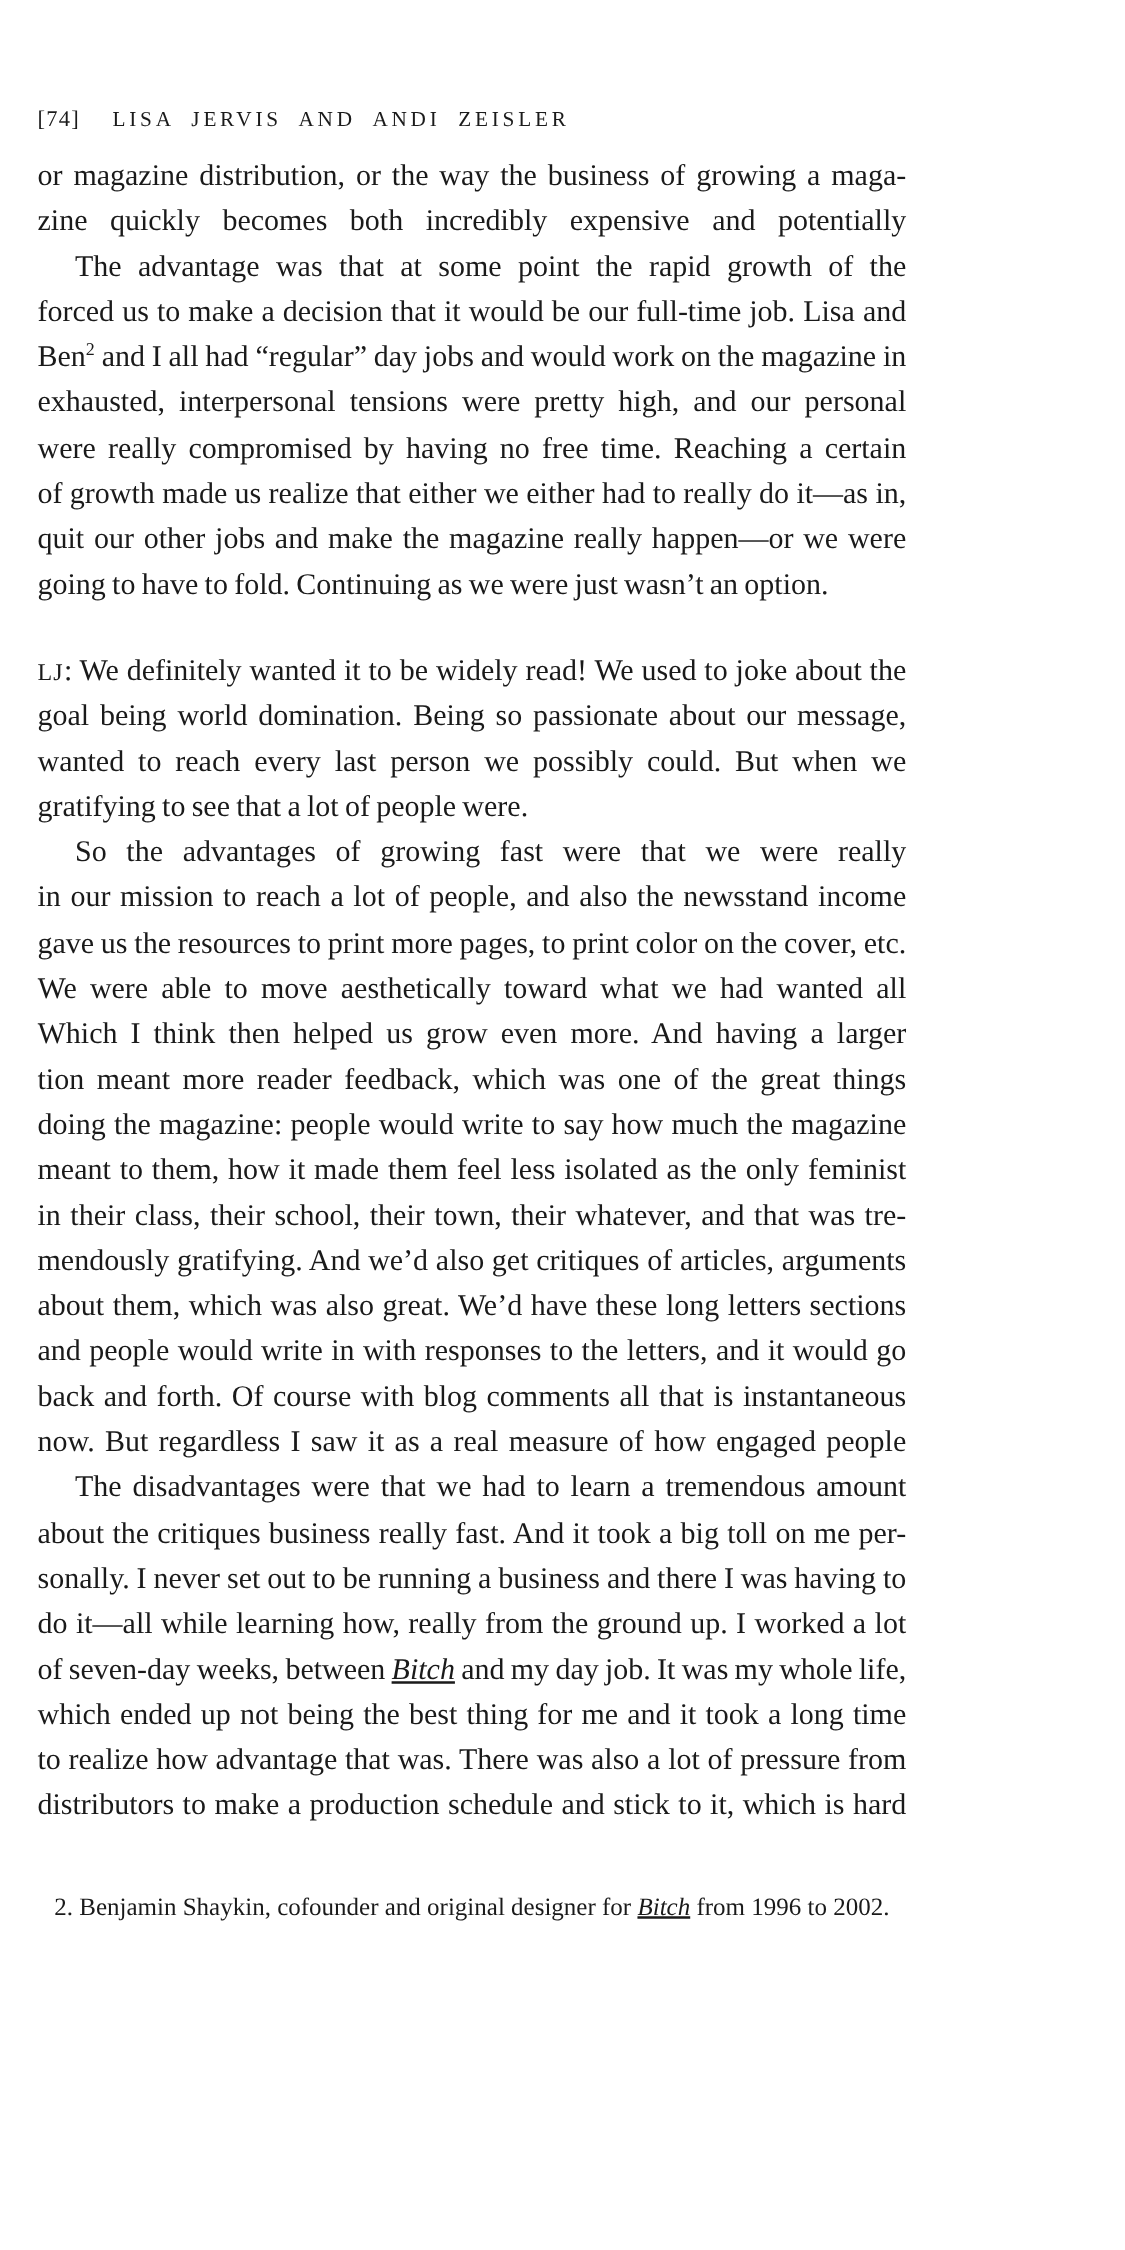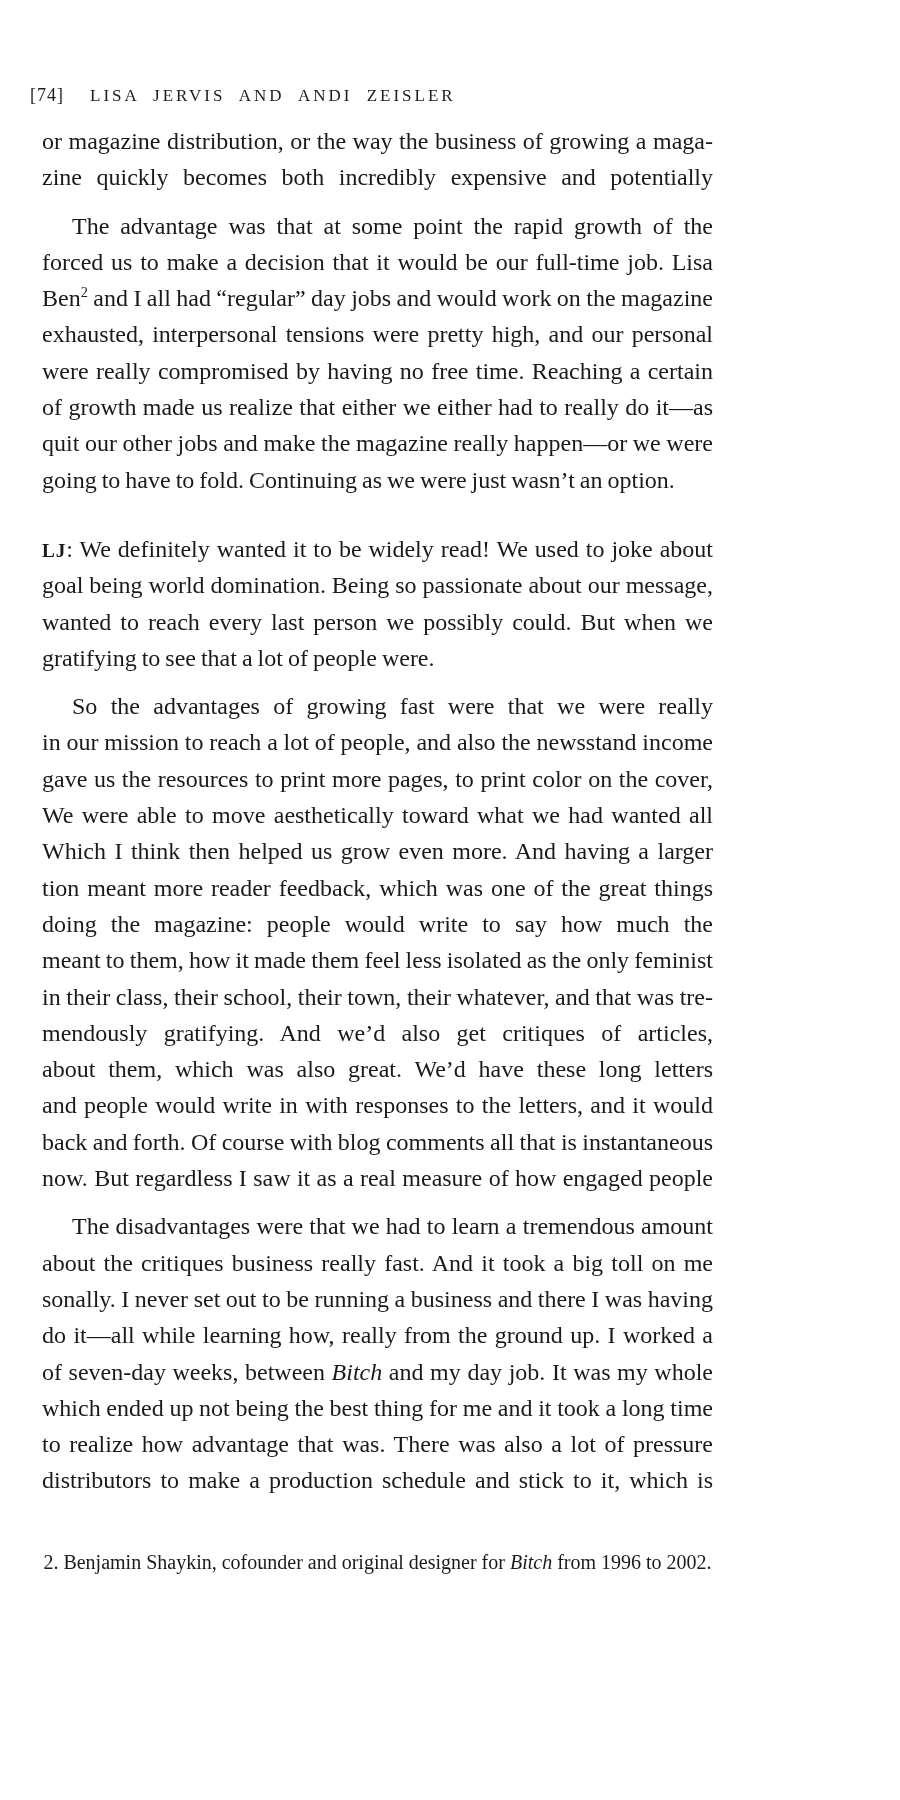--- a/index.html
+++ b/index.html
@@ -22,37 +22,37 @@
     line-height: 22px;
     white-space: nowrap;
     color: #1b1b1b;
   }
   .header .folio {
     letter-spacing: 1px;
     margin-right: 26px;
     font-size: 18px;
   }
   .page-body { margin-top: 16px; }
-  .para { margin: 12px; }
+  .para { margin: 0; }
   .para.space-before { margin-top: 33px; }
   .line {
     font-size: 24px;
     line-height: 36.3px;
     text-align: justify;
     text-align-last: justify;
     word-spacing: -1px;
     white-space: normal;
     overflow: hidden;
     max-height: 36.3px;
   }
   .line.indent { text-indent: 30px; }
   .line.last { text-align-last: left; }
-  .i { font-style: italic; }
+  .i { font-style: italic; text-decoration: underline; }
   .sup { vertical-align: super; font-size: 0.6em; line-height: 0; }
-  .sc { font-size: 0.8em; letter-spacing: 0.05em; font-weight: bold; }
+  .sc { font-size: 0.8em; letter-spacing: 0.05em; }
   .footnote {
     margin-top: 50px;
     font-size: 20px;
     line-height: 27px;
     text-align: center;
   }
 </style>
 </head>
 <body>
 

